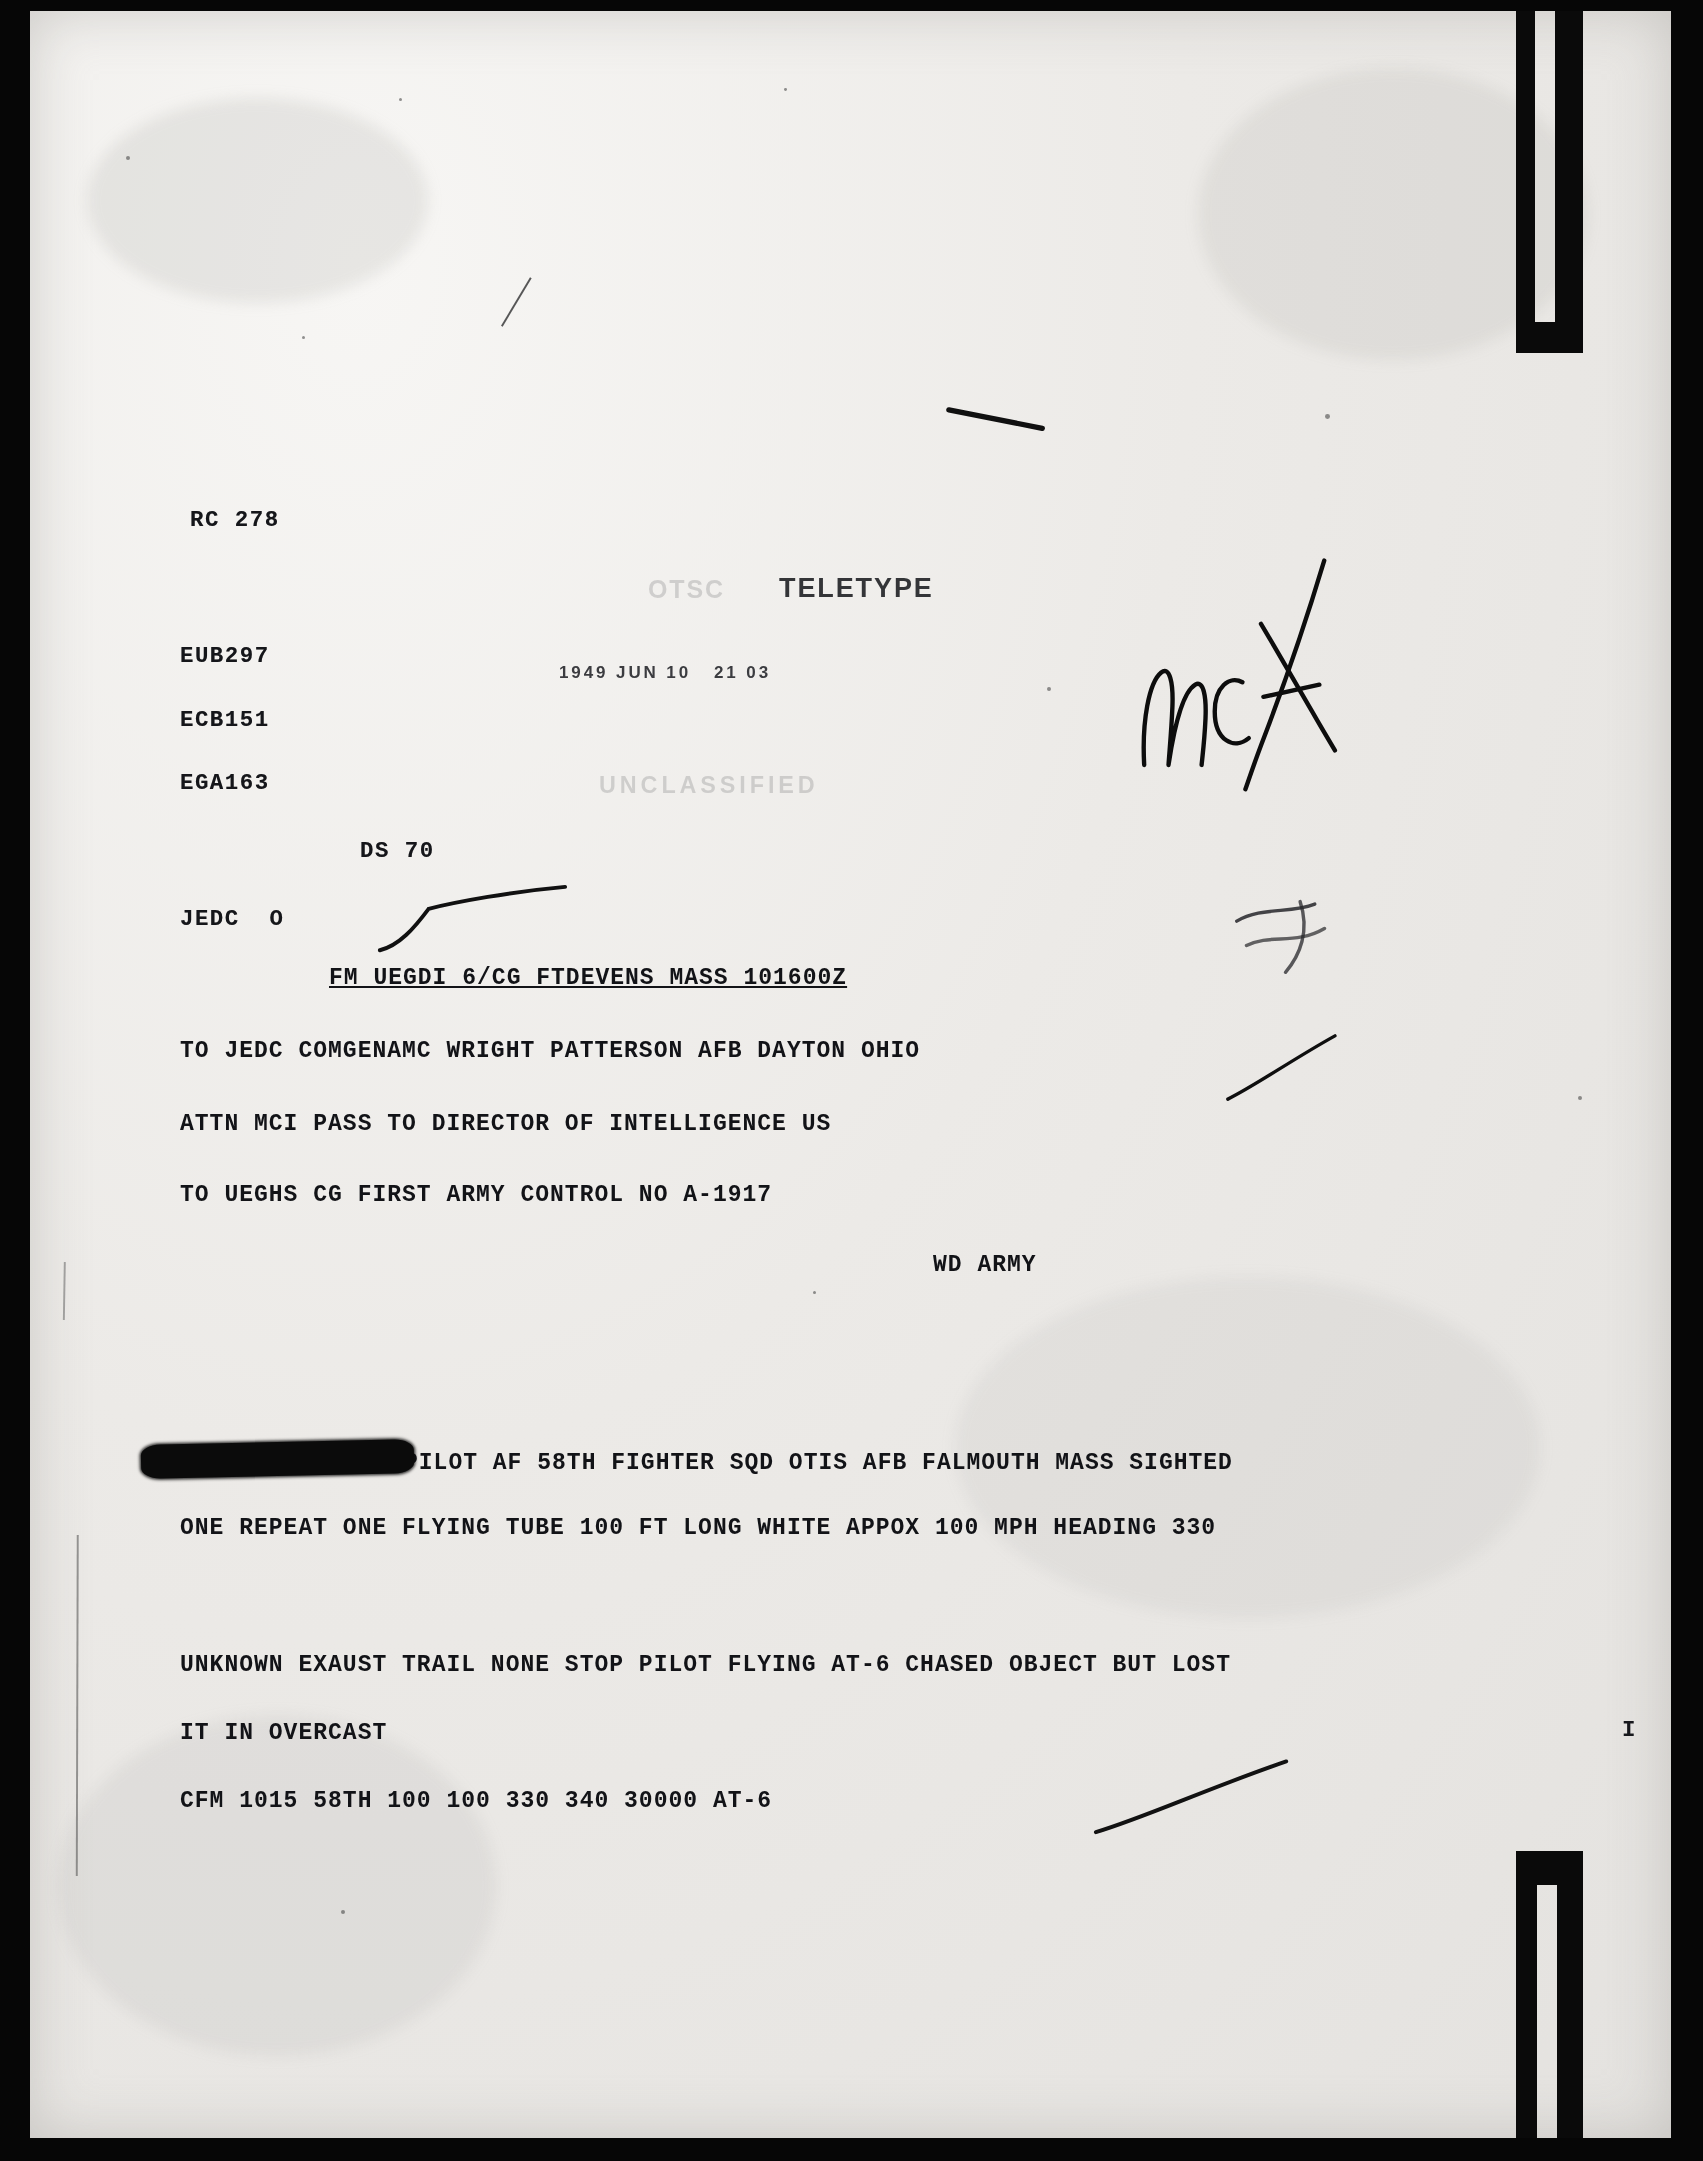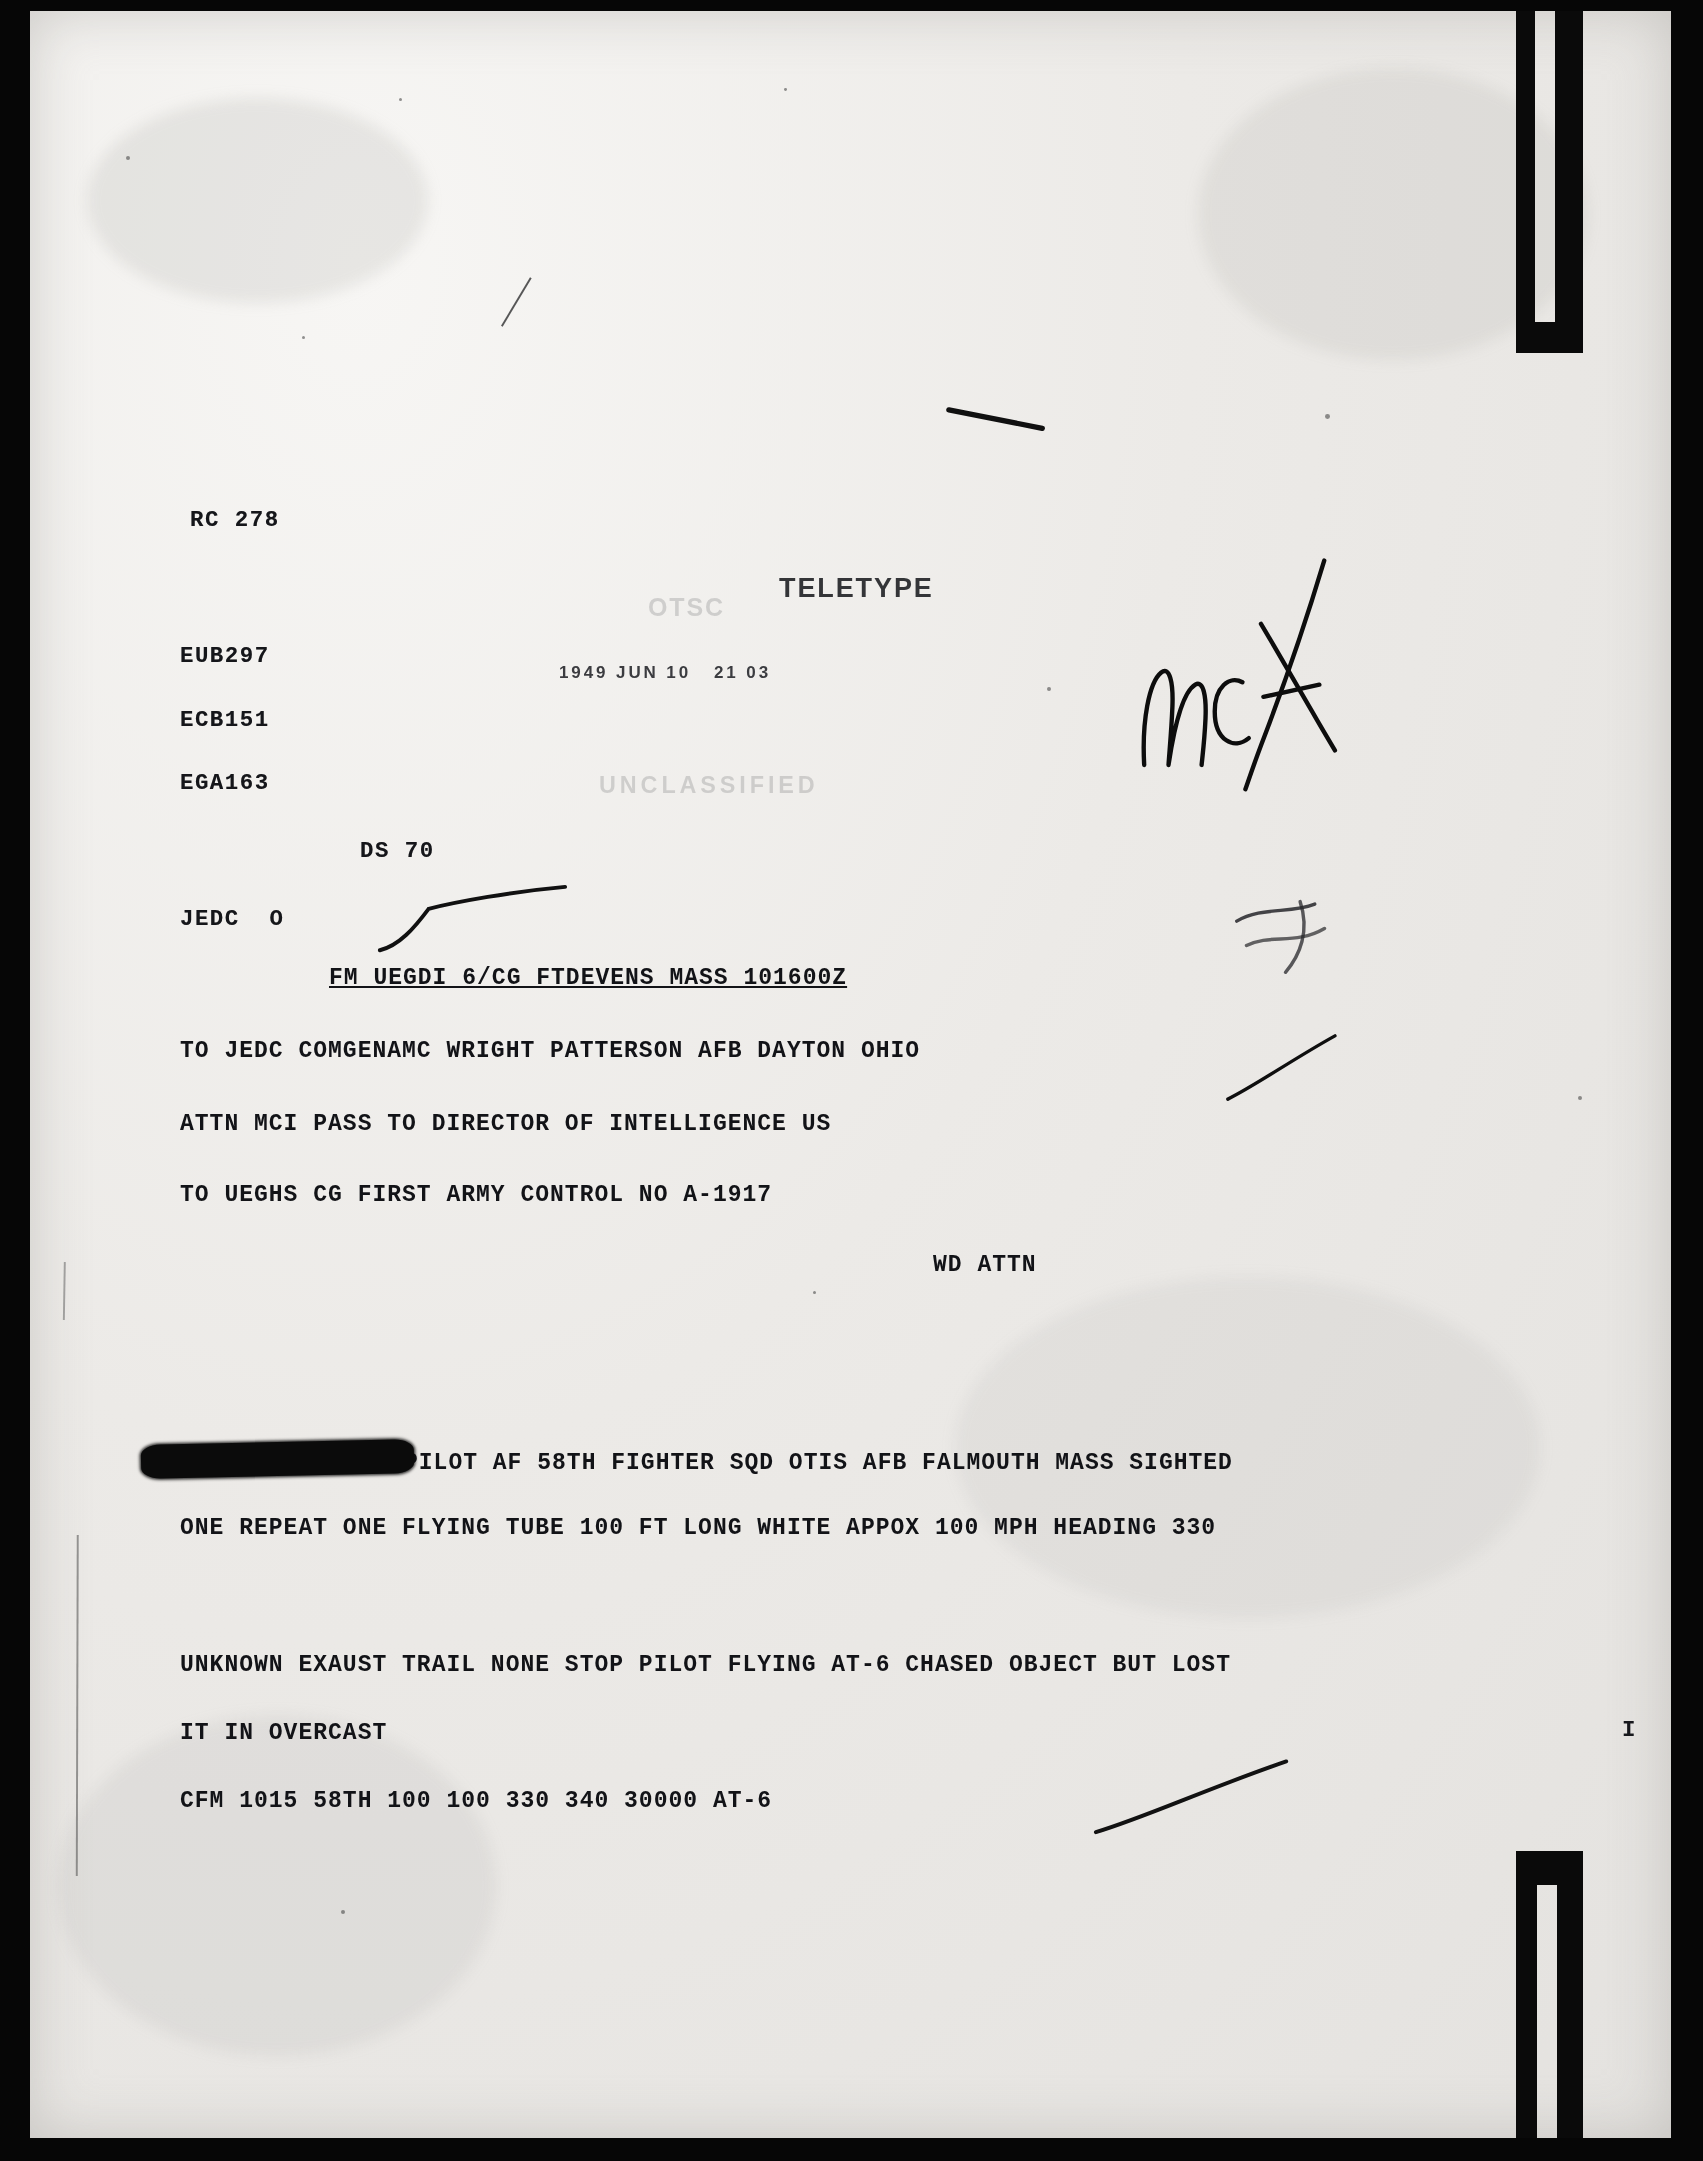--- a/index.html
+++ b/index.html
@@ -163,21 +163,21 @@
     <div class="tx hdr-code" style="left:151px; top:633px;">EUB297</div>
 
     <div class="tx hdr-code" style="left:151px; top:697px;">ECB151</div>
 
     <div class="tx hdr-code" style="left:151px; top:760px;">EGA163</div>
 
     <div class="tx hdr-code" style="left:331px; top:828px;">DS 70</div>
 
     <div class="tx hdr-code" style="left:151px; top:896px;">JEDC  O</div>
 
-    <div class="stamp veryfaint" style="left:619px; top:565px; font-size:25px;margin-top:18px;">OTSC</div>
+    <div class="stamp veryfaint" style="left:619px; top:565px; font-size:25px;">OTSC</div>
 
     <div class="stamp" style="left:750px; top:563px; font-size:27px; color:#1b1c20;">TELETYPE</div>
 
     <div class="stamp" style="left:530px; top:653px; font-size:17px; letter-spacing:2.9px; color:#232429;text-align:center;">1949 JUN 10   21 03</div>
 
     <div class="stamp veryfaint" style="left:570px; top:762px; font-size:23.4px; letter-spacing:3.9px;">UNCLASSIFIED</div>
 
     <div class="ink" style="left:1086px; top:526px;">
       <svg width="253" height="273" viewBox="0 0 520 560">
         <g stroke="#0d0d0d" fill="none" stroke-width="9" stroke-linecap="round" stroke-linejoin="round">
@@ -211,21 +211,21 @@
     </div>
 
     <div class="body-line" style="left:300px; top:955px;text-decoration:underline;">FM UEGDI 6/CG FTDEVENS MASS 101600Z</div>
 
     <div class="body-line" style="left:151px; top:1028px;">TO JEDC COMGENAMC WRIGHT PATTERSON AFB DAYTON OHIO</div>
 
     <div class="body-line" style="left:151px; top:1101px;">ATTN MCI PASS TO DIRECTOR OF INTELLIGENCE US</div>
 
     <div class="body-line" style="left:151px; top:1172px;">TO UEGHS CG FIRST ARMY CONTROL NO A-1917</div>
 
-    <div class="body-line" style="left:904px; top:1242px;">WD ATTN</div>
+    <div class="body-line" style="left:904px; top:1242px;">WD ARMY</div>
 
     <div class="ink" style="left:1194px; top:1016px;">
       <svg width="146" height="83" viewBox="0 0 300 170">
         <path d="M10 150 C70 120 140 70 230 20" stroke="#0f0f0f" stroke-width="7" fill="none" stroke-linecap="round"></path>
       </svg>
     </div>
 
 
     <div class="body-line" style="left:375px; top:1440px;">PILOT AF 58TH FIGHTER SQD OTIS AFB FALMOUTH MASS SIGHTED</div>
 

